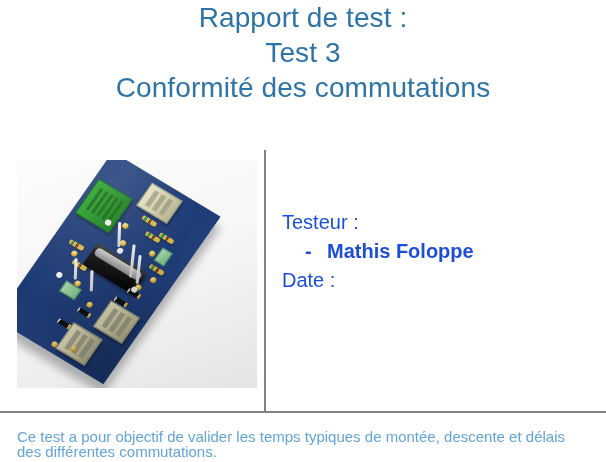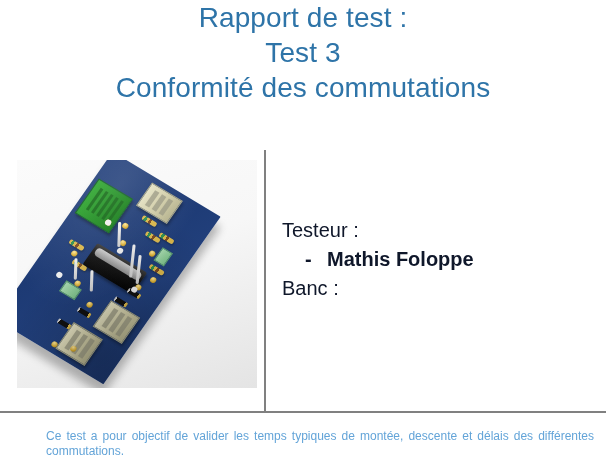--- a/index.html
+++ b/index.html
@@ -142,24 +142,23 @@
     height: 262px;
     background: #808080;
   }
 
   
   #info-block {
     position: absolute;
     left: 282px;
     top: 208px;
     width: 300px;
-    color: #0f172a;
+    color: #1d4ed8;
     font-size: 20px;
     line-height: 29px;
-    margin-top: 8px;
   }
   #info-block .info-line { display: block; white-space: pre; }
   #info-block .info-sub { display: block; white-space: pre; padding-left: 23px; font-weight: bold; }
   #info-block .info-sub .dash { display: inline-block; width: 22px; }
 
   
   #horizontal-rule {
     position: absolute;
     left: 0;
     top: 411px;
@@ -168,24 +167,23 @@
     background: #808080;
   }
 
   
   #footer-caption {
     position: absolute;
     left: 17px;
     top: 429px;
     width: 548px;
     color: #63A4D8;
-    font-size: 12px;
+    font-size: 15px;
     line-height: 15px;
     text-align: justify;
-    margin-left: 29px;
   }
 </style>
 </head>
 <body>
 
 <div id="title-block">
   <span class="title-line">Rapport de test :</span>
   <span class="title-line">Test 3</span>
   <span class="title-line">Conformité des commutations</span>
 </div>
@@ -257,18 +255,18 @@
     <div class="cmp dot" style="left:94px;top:104px"></div>
     <div class="cmp dot" style="left:24px;top:130px"></div>
   </div>
 </div>
 
 <div id="vertical-divider"></div>
 
 <div id="info-block">
   <span class="info-line">Testeur :</span>
   <span class="info-sub"><span class="dash">-</span><span>Mathis Foloppe</span></span>
-  <span class="info-line">Banc :</span>
+  <span class="info-line">Date :</span>
 </div>
 
 <div id="horizontal-rule"></div>
 
 <div id="footer-caption">Ce test a pour objectif de valider les temps typiques de montée, descente et délais des différentes commutations.</div>
 
 </body></html>

